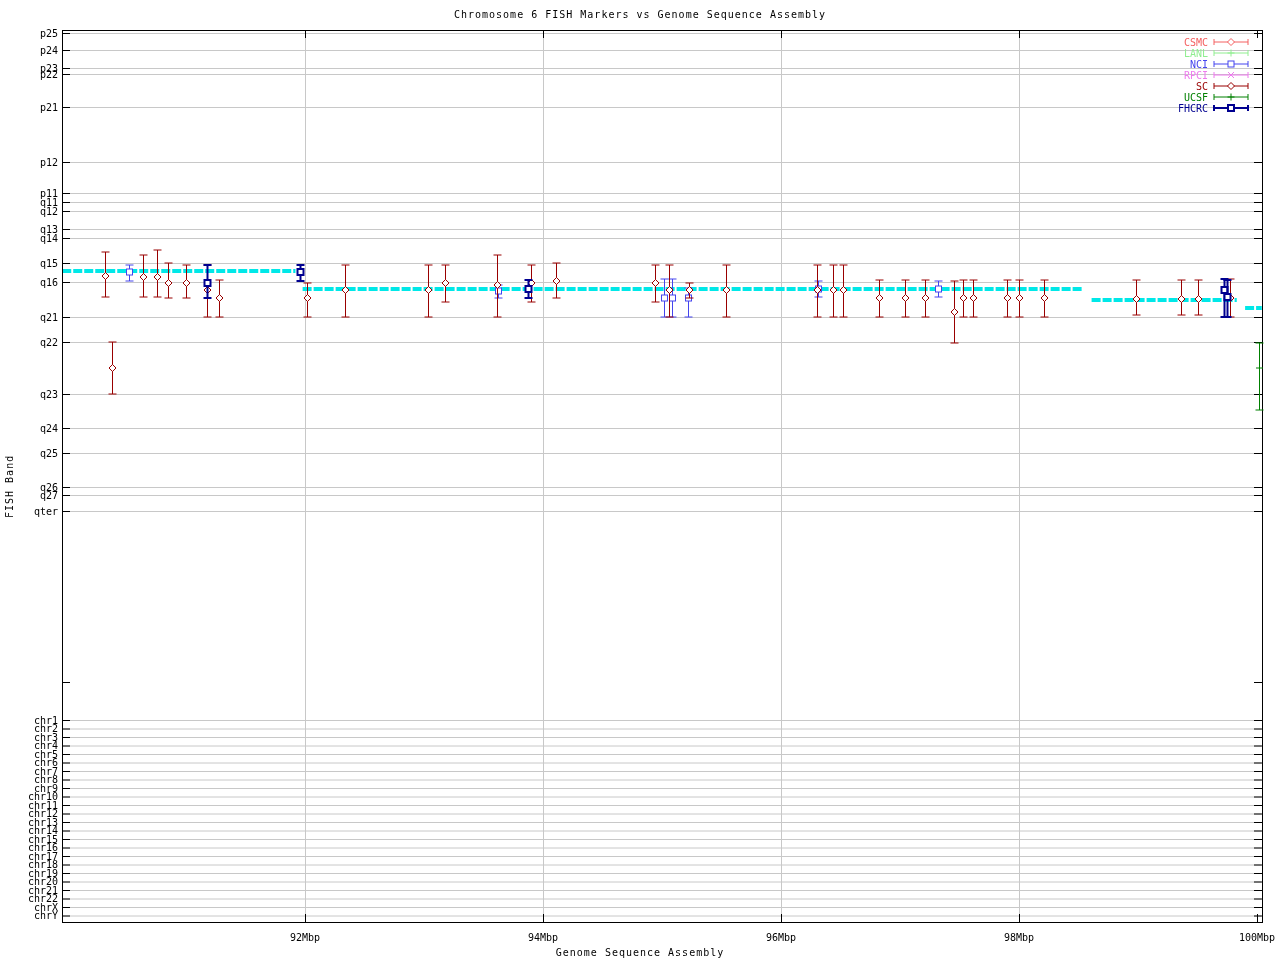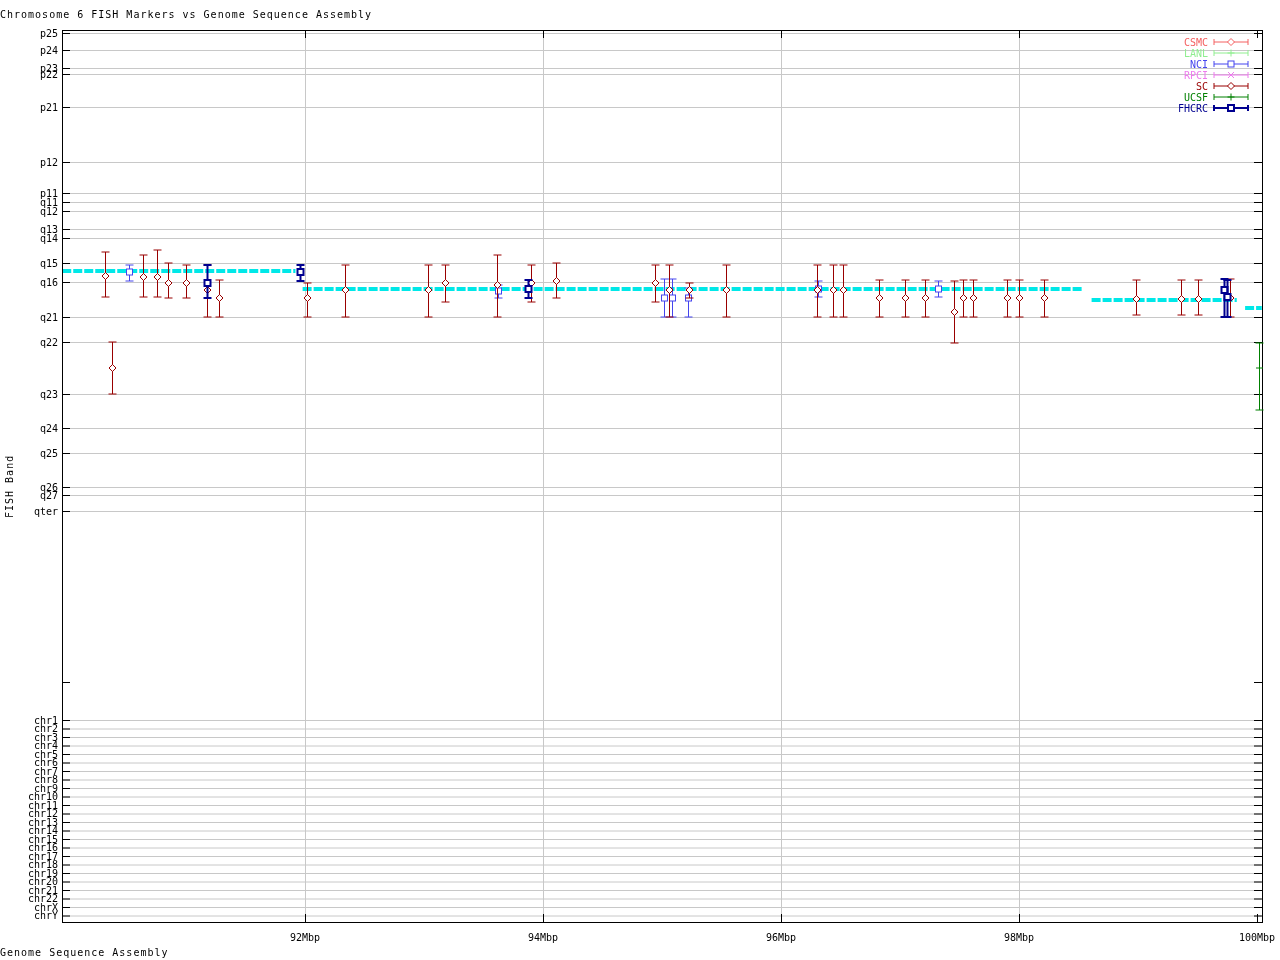--- a/index.html
+++ b/index.html
@@ -1,21 +1,21 @@
 <!DOCTYPE html>
 <html><head>
 <meta charset="utf-8">
 <style>
   html,body{margin:0;padding:0;background:#fff;}
   #canvas{position:relative;width:1280px;height:960px;background:#fff;overflow:hidden;
           font-family:"DejaVu Sans Mono",monospace;}
   #plot-svg{position:absolute;left:0;top:0;}
-  .title{position:absolute;left:0;right:0;top:9px;text-align:left;font-size:10px;
+  .title{position:absolute;left:0;right:0;top:9px;text-align:center;font-size:10px;
          letter-spacing:1px;color:#000;}
-  .xlabel{position:absolute;left:0;right:0;top:947px;text-align:left;font-size:10px;
+  .xlabel{position:absolute;left:0;right:0;top:947px;text-align:center;font-size:10px;
           letter-spacing:1px;color:#000;}
   .ylabel{position:absolute;left:4px;top:428px;height:90px;font-size:10px;color:#000;
           writing-mode:vertical-rl;transform:rotate(180deg);letter-spacing:1px;}
 </style>
 </head>
 <body>
 
 <div id="canvas">
   <svg id="plot-svg" width="1280" height="960">
       <g stroke="#c8c8c8" stroke-width="1">

